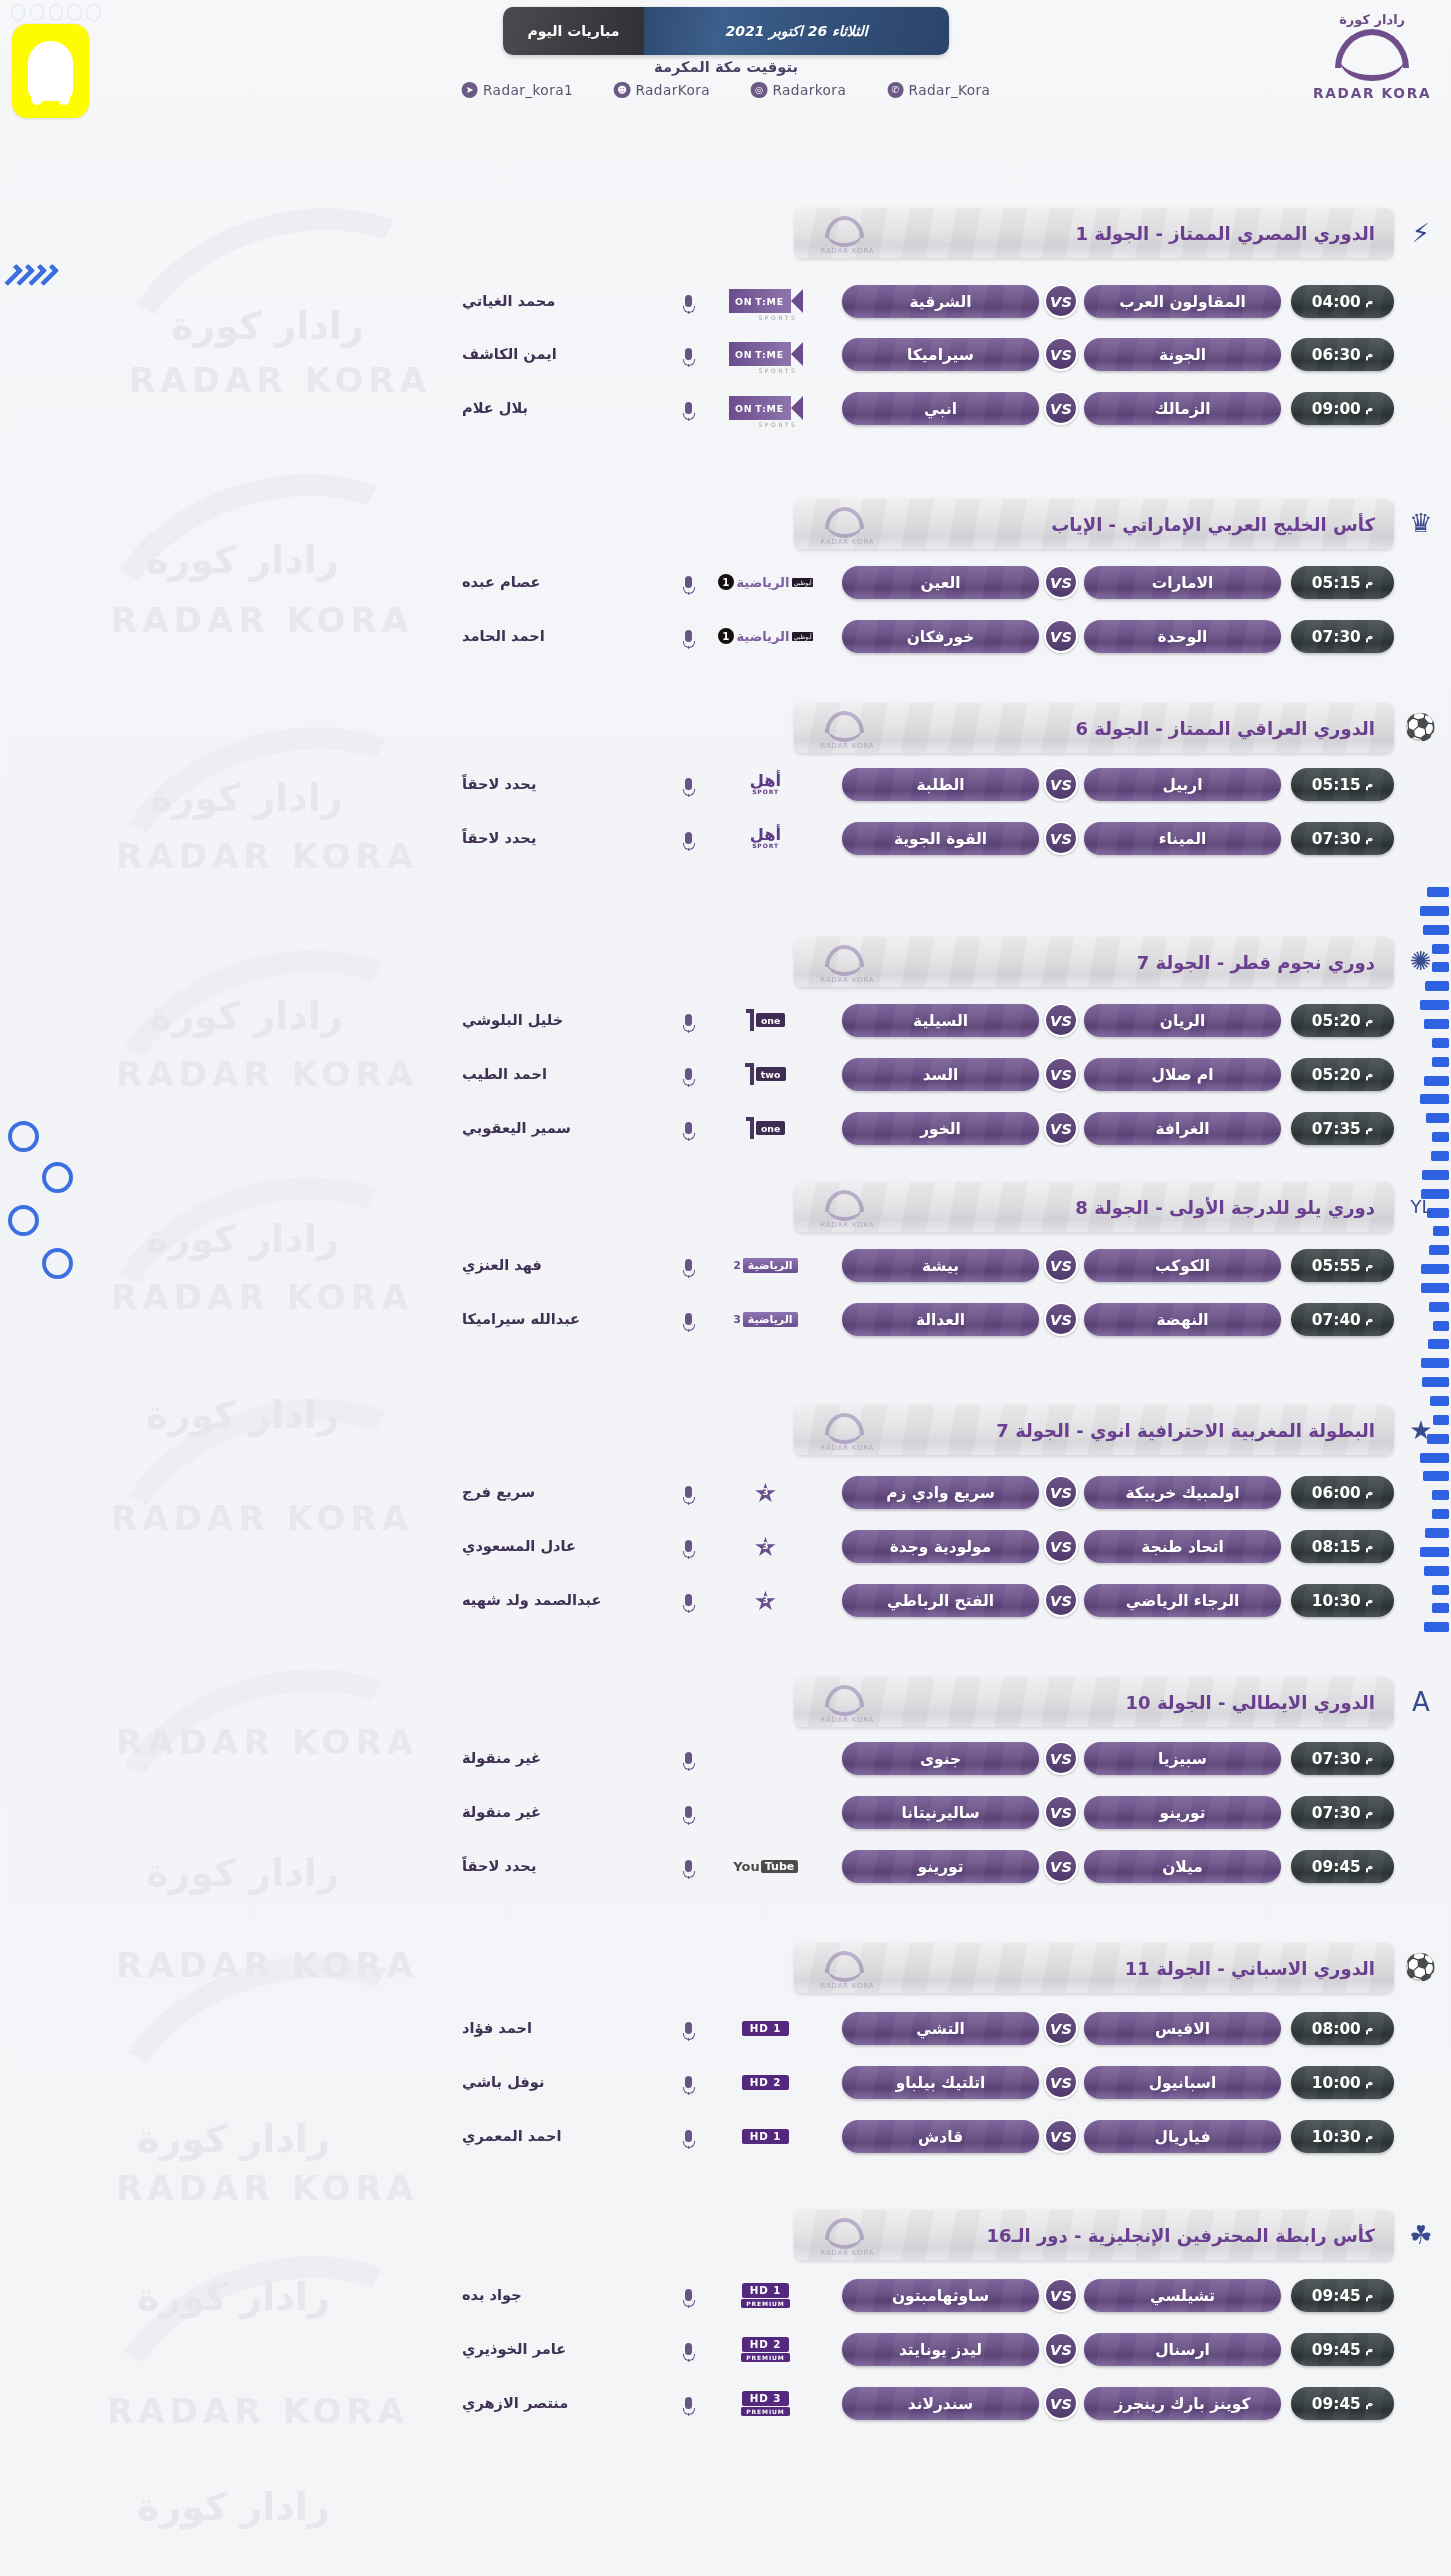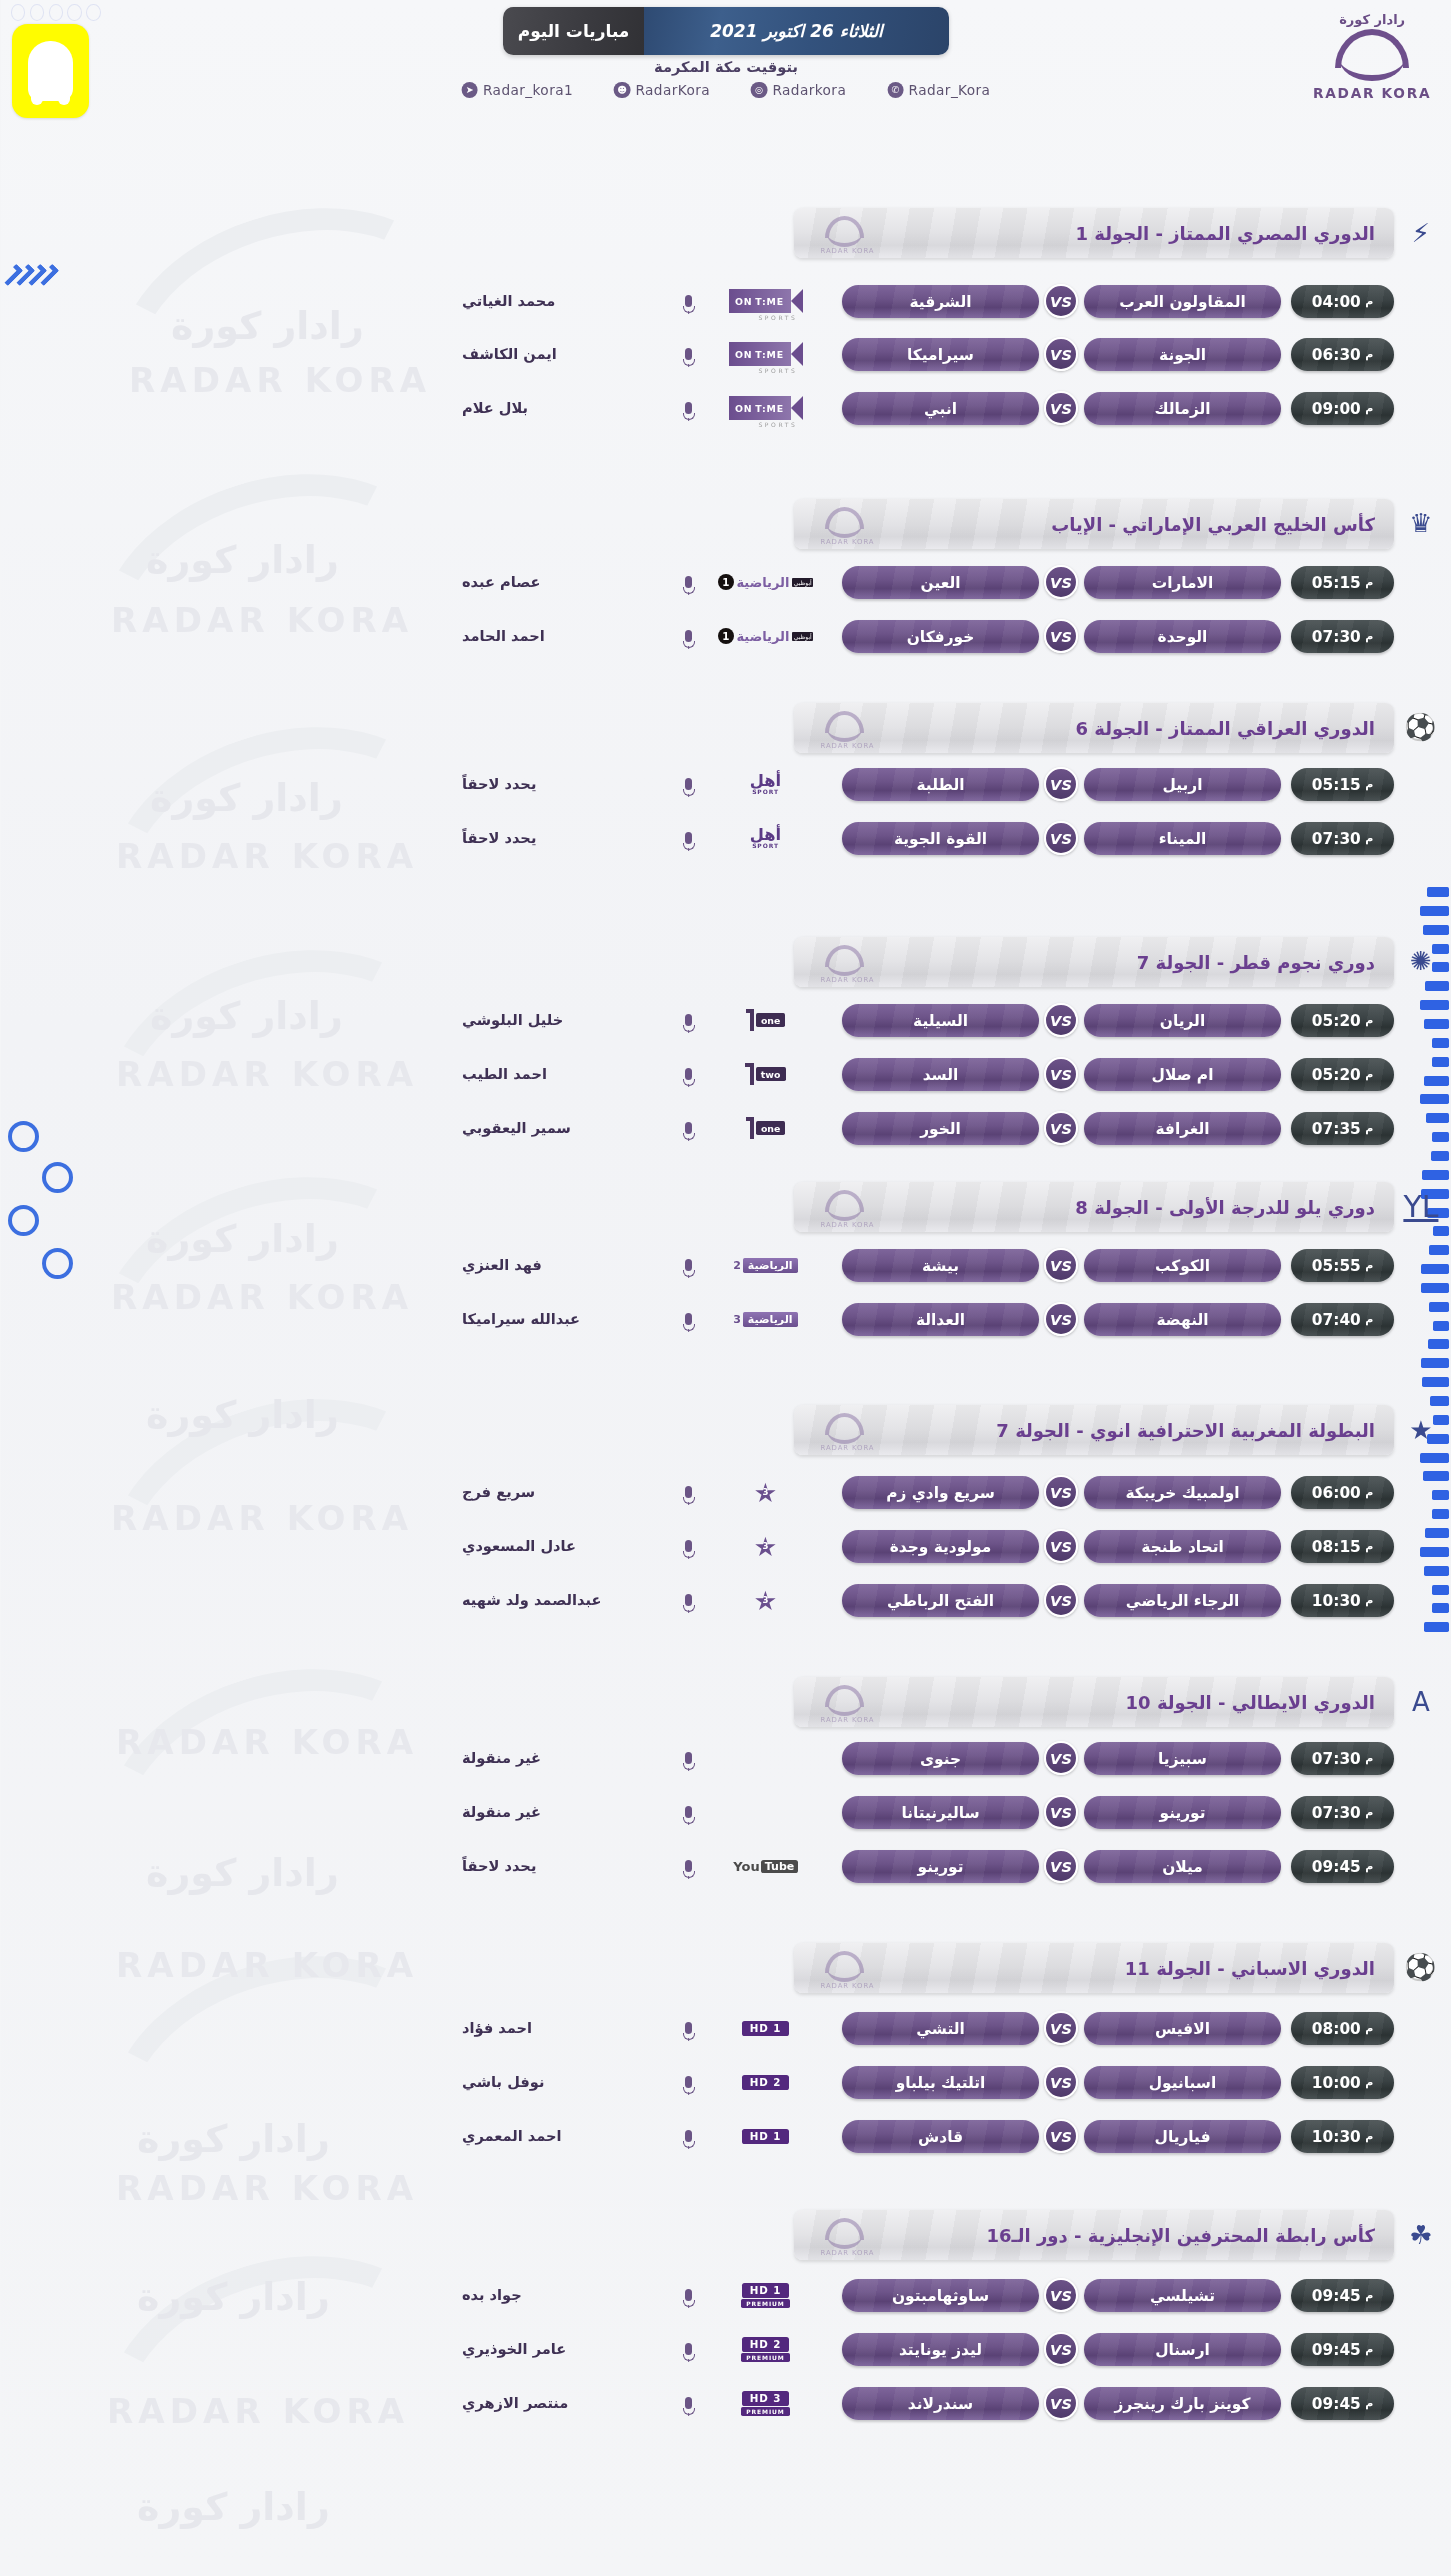--- a/index.html
+++ b/index.html
@@ -84,21 +84,21 @@
     flex: 1 1 auto;
     background: linear-gradient(100deg,#2e4a72 0%,#3d5f8c 25%,#33527d 55%,#2b4469 100%);
     display:flex; align-items:center; justify-content:center;font-style:italic;
   }
   .title-pill .seg-label {
     flex: 0 0 141px;
     background: linear-gradient(100deg,#4a4a4f 0%,#3a3a3f 60%,#313135 100%);
     display:flex; align-items:center; justify-content:center;
   }
   .title-pill .seg-date span, .title-pill .seg-label span {
-    color:#fff; font-size: 17px; font-weight: bold;
+    color:#fff; font-size: 14px; font-weight: bold;
   }
 
   .tz-note {
     position:absolute; left:50%; transform:translateX(-50%);
     top: 58px;
     font-size: 14.6px; font-weight: bold; color:#4b3f63;
   }
   .socials {
     position:absolute; left:50%; transform:translateX(-50%);
     top: 82px;
@@ -773,21 +773,21 @@
       </div>
       <div class="league" style="top: 0px;">
         <div class="lg-head" style="top: 1182px;">
           <span class="lg-name">دوري يلو للدرجة الأولى - الجولة 8</span>
           <span class="lg-wm">
             <span class="arc"></span>
             <span class="txt">RADAR KORA</span>
           </span>
         </div>
         <div class="lg-logo" style="top: 1183px;">
-          <span style="font-size:30px;color:#3a4a8f;text-decoration:underline;">YL</span>
+          <span style="font-size:18px;color:#3a4a8f;">YL</span>
         </div>
         <div class="m-row" style="top: 1249px;">
           <div class="pill-time">
             <span class="ampm">م</span>
             <span>05:55</span>
           </div>
           <div class="pill-team home">الكوكب</div>
           <div class="vs-badge">VS</div>
           <div class="pill-team away">بيشة</div>
           <div class="chan">

